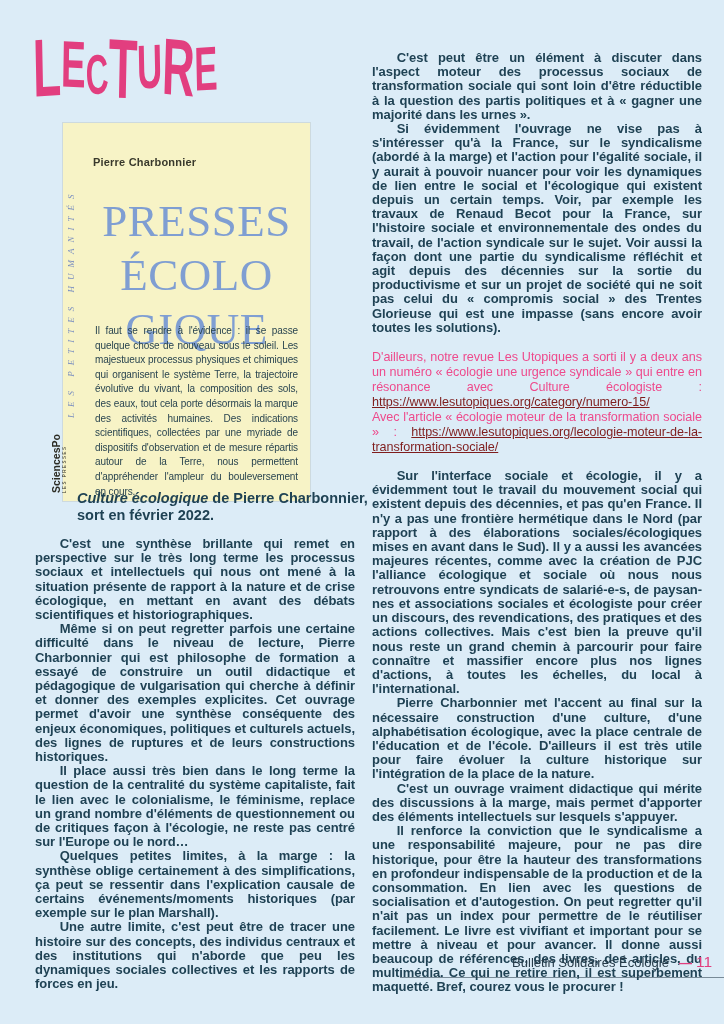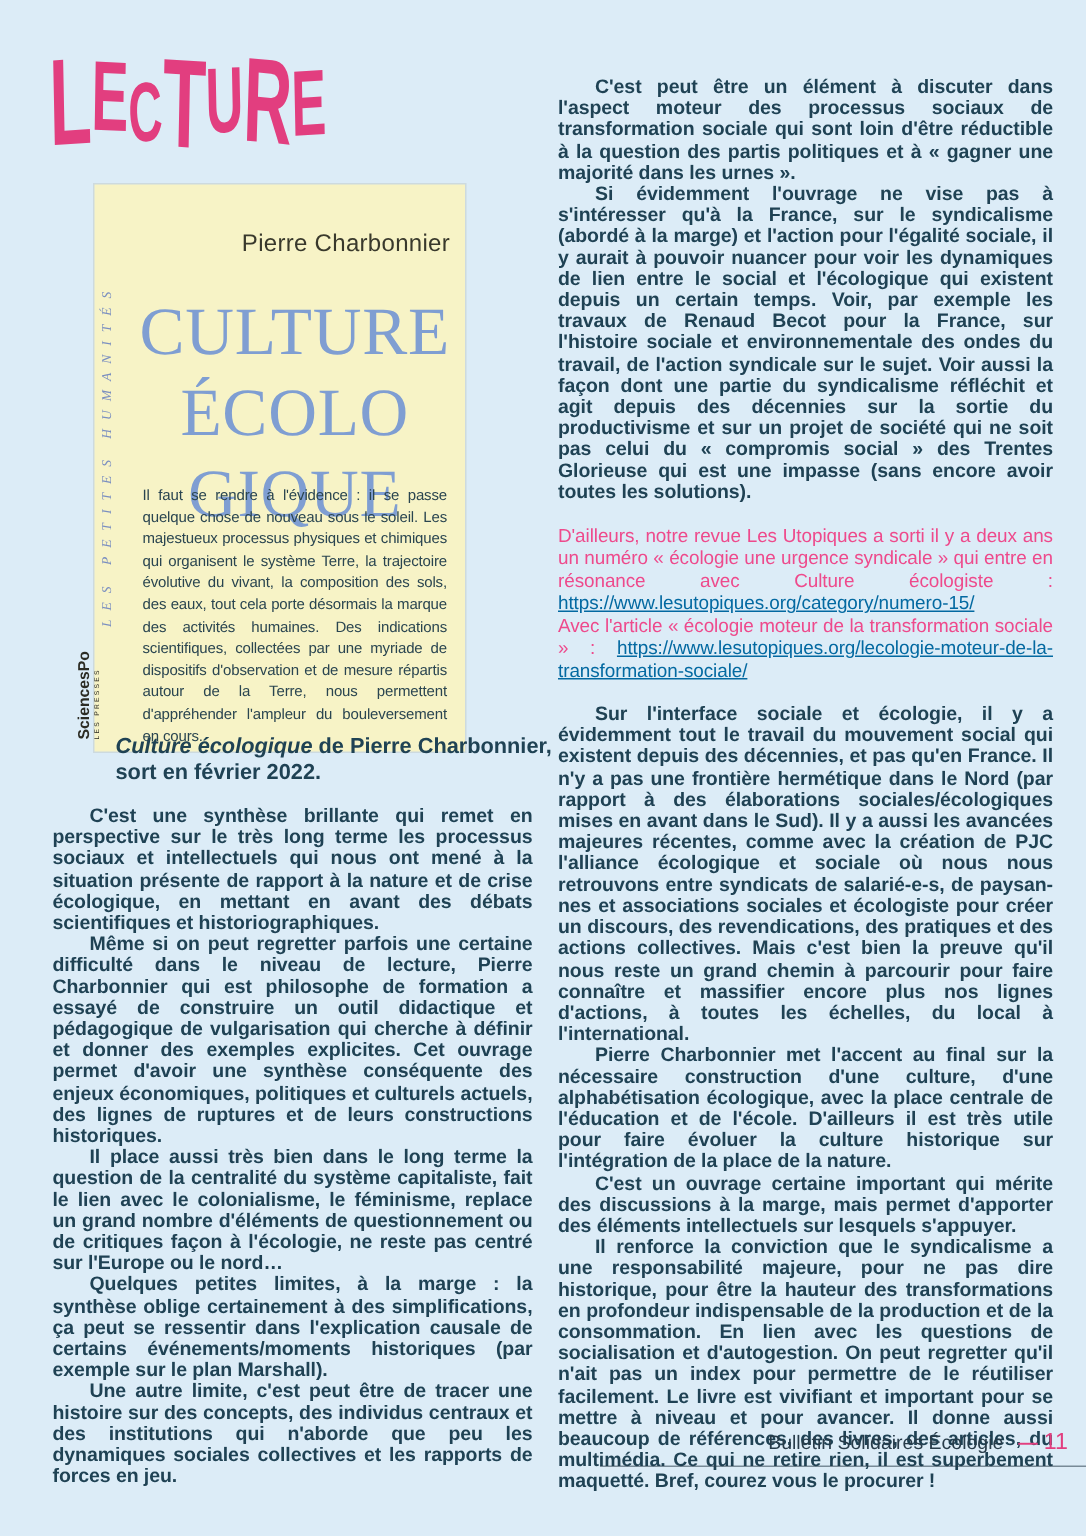--- a/index.html
+++ b/index.html
@@ -39,22 +39,22 @@
     text-align:center;width:14px;
   }
   .publisher{
     position:absolute;left:4px;bottom:8px;
     transform:rotate(-90deg);transform-origin:left bottom;
     white-space:nowrap;color:#2c2c24;line-height:1;
   }
   .publisher .pub-main{font-size:10.5px;font-weight:700;display:block;}
   .publisher .pub-sub{font-size:4.5px;letter-spacing:1.5px;display:block;margin-top:1px;}
   .cover-author{
-    margin:30px 10px 0 30px;text-align:right;
-    font-size:16px;line-height:19px;font-weight:400;color:#39392c;
+    margin:30px 10px 0 30px;text-align:left;
+    font-size:11px;line-height:19px;font-weight:700;color:#39392c;
     letter-spacing:.2px;
   }
   .cover-title{
     position:relative;z-index:1;
     margin:22px 6px 0 26px;text-align:center;
     font-family:"Liberation Serif",serif;
     font-size:45px;line-height:54px;font-weight:400;
     color:#7f9ed2;letter-spacing:.5px;
   }
   .cover-blurb{
@@ -77,21 +77,21 @@
   .col p{margin:0;text-indent:1.9em;}
   .col-left{left:35px;top:537px;width:320px;}
   .col-right{left:372px;top:51px;width:330px;}
 
   
   .note{
     margin:15px 0 14px 0;color:#ee4a8c;font-weight:400;
     font-size:12.6px;line-height:15px;text-align:justify;letter-spacing:-.05px;
   }
   .note p{margin:0;text-indent:0;}
-  .note a{color:#0369a1;}
+  .note a{color:#7f1d1d;}
 
   
   .footer{
     position:absolute;right:12px;top:953px;width:400px;
     text-align:right;font-size:13px;color:#273b49;font-weight:400;
     white-space:nowrap;
   }
   .footer .f-dash{color:#e23e7f;font-weight:700;margin:0 4px 0 10px;}
   .footer .f-num{color:#e23e7f;font-weight:400;font-size:15.5px;}
   .footer-rule{
@@ -101,21 +101,21 @@
 </style>
 </head>
 <body>
 
 <div class="logo"><span class="lg-ch lg-ch-0">L</span><span class="lg-ch lg-ch-1">E</span><span class="lg-ch lg-ch-2">C</span><span class="lg-ch lg-ch-3">T</span><span class="lg-ch lg-ch-4">U</span><span class="lg-ch lg-ch-5">R</span><span class="lg-ch lg-ch-6">E</span></div>
 
 <div class="book-cover">
   <div class="spine-text">LES PETITES HUMANITÉS</div>
   <div class="cover-author">Pierre Charbonnier</div>
   <div class="cover-title">
-    <span>CULTURE</span><br>
+    <span>PRESSES</span><br>
     <span>ÉCOLO</span><br>
     <span>GIQUE</span>
   </div>
   <div class="cover-blurb">Il faut se rendre à l'évidence : il se passe quelque chose de nouveau sous le soleil. Les majestueux processus physiques et chimiques qui organisent le système Terre, la trajectoire évolutive du vivant, la composition des sols, des eaux, tout cela porte désormais la marque des activités humaines. Des indications scientifiques, collectées par une myriade de dispositifs d'observation et de mesure répartis autour de la Terre, nous permettent d'appréhender l'ampleur du bouleversement en cours.</div>
   <div class="publisher">
     <span class="pub-main">SciencesPo</span>
     <span class="pub-sub">LES PRESSES</span>
   </div>
 </div>
 
@@ -136,20 +136,20 @@
   <p>C'est peut être un élément à discuter dans l'aspect moteur des processus sociaux de transformation sociale qui sont loin d'être réductible à la question des partis politiques et à « gagner une majorité dans les urnes ».</p>
   <p>Si évidemment l'ouvrage ne vise pas à s'intéresser qu'à la France, sur le syndicalisme (abordé à la marge) et l'action pour l'égalité sociale, il y aurait à pouvoir nuancer pour voir les dynamiques de lien entre le social et l'écologique qui existent depuis un certain temps. Voir, par exemple les travaux de Renaud Becot pour la France, sur l'histoire sociale et environnementale des ondes du travail, de l'action syndicale sur le sujet. Voir aussi la façon dont une partie du syndicalisme réfléchit et agit depuis des décennies sur la sortie du productivisme et sur un projet de société qui ne soit pas celui du « compromis social » des Trentes Glorieuse qui est une impasse (sans encore avoir toutes les solutions).</p>
 
   <div class="note">
     <p><span>D'ailleurs, notre revue Les Utopiques a sorti il y a deux ans un numéro « écologie une urgence syndicale » qui entre en résonance avec Culture écologiste : </span><a href="#">https://www.lesutopiques.org/category/numero-15/</a></p>
     <p><span>Avec l'article « écologie moteur de la transformation sociale » : </span><a href="#">https://www.lesutopiques.org/lecologie-moteur-de-la-transformation-sociale/</a></p>
   </div>
 
   <p>Sur l'interface sociale et écologie, il y a évidemment tout le travail du mouvement social qui existent depuis des décennies, et pas qu'en France. Il n'y a pas une frontière hermétique dans le Nord (par rapport à des élaborations sociales/écologiques mises en avant dans le Sud). Il y a aussi les avancées majeures récentes, comme avec la création de PJC l'alliance écologique et sociale où nous nous retrouvons entre syndicats de salarié-e-s, de paysan-nes et associations sociales et écologiste pour créer un discours, des revendications, des pratiques et des actions collectives. Mais c'est bien la preuve qu'il nous reste un grand chemin à parcourir pour faire connaître et massifier encore plus nos lignes d'actions, à toutes les échelles, du local à l'international.</p>
   <p>Pierre Charbonnier met l'accent au final sur la nécessaire construction d'une culture, d'une alphabétisation écologique, avec la place centrale de l'éducation et de l'école. D'ailleurs il est très utile pour faire évoluer la culture historique sur l'intégration de la place de la nature.</p>
-  <p>C'est un ouvrage certaine important qui mérite des discussions à la marge, mais permet d'apporter des éléments intellectuels sur lesquels s'appuyer.</p>
+  <p>C'est un ouvrage vraiment didactique qui mérite des discussions à la marge, mais permet d'apporter des éléments intellectuels sur lesquels s'appuyer.</p>
   <p>Il renforce la conviction que le syndicalisme a une responsabilité majeure, pour ne pas dire historique, pour être la hauteur des transformations en profondeur indispensable de la production et de la consommation. En lien avec les questions de socialisation et d'autogestion. On peut regretter qu'il n'ait pas un index pour permettre de le réutiliser facilement. Le livre est vivifiant et important pour se mettre à niveau et pour avancer. Il donne aussi beaucoup de références, des livres, des articles, du multimédia. Ce qui ne retire rien, il est superbement maquetté. Bref, courez vous le procurer !</p>
 </div>
 
 <div class="footer">
   <span>Bulletin Solidaires Écologie</span><span class="f-dash">—</span><span class="f-num">11</span>
 </div>
 <div class="footer-rule"></div>
 
 </body></html>

